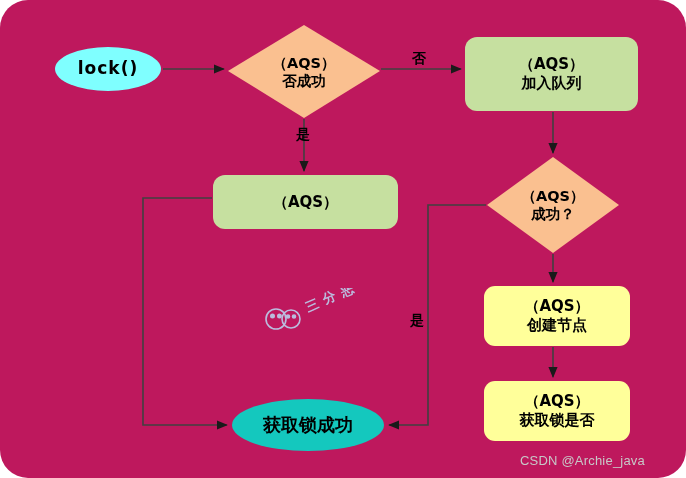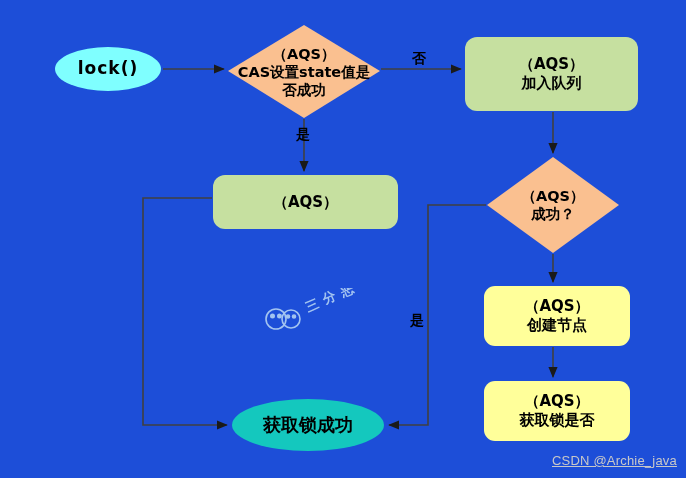--- a/index.html
+++ b/index.html
@@ -4,23 +4,24 @@
 <style>
   html, body {
     margin: 0;
     padding: 0;
     background: #ffffff;
   }
   #canvas {
     position: relative;
     width: 686px;
     height: 478px;
-    background: #1d4ed8;
+    background: #be185d;
     overflow: hidden;
     font-family: "DejaVu Sans", "Liberation Sans", sans-serif;
+    border-radius: 28px;
   }
   #flow-svg {
     position: absolute;
     left: 0;
     top: 0;
     width: 686px;
     height: 478px;
   }
   .node-label {
     position: absolute;
@@ -66,28 +67,27 @@
     position: absolute;
     left: 258px;
     top: 288px;
     width: 112px;
     height: 46px;
     pointer-events: none;
     opacity: 0.85;
   }
   .credit {
     position: absolute;
-    left: 552px;
+    left: 520px;
     top: 453px;
     font-size: 13px;
     color: #c8c8c8;
     font-family: "Liberation Sans", sans-serif;
     letter-spacing: 0.2px;
     white-space: nowrap;
-    text-decoration: underline;
   }
 </style>
 </head>
 <body>
 
 <div id="canvas">
 
   <svg id="flow-svg" viewBox="0 0 686 478">
     <defs>
       <marker id="arrow" viewBox="0 0 10 10" refX="9.2" refY="5" markerWidth="7" markerHeight="7" orient="auto-start-reverse">
@@ -127,21 +127,20 @@
 
     <polyline points="212,198 143,198 143,425 227,425" fill="none" stroke="#404040" stroke-width="1.6" marker-end="url(#arrow)"></polyline>
   </svg>
 
   <div class="node-label t-lock">
     <span class="ln">lock()</span>
   </div>
 
   <div class="node-label d-cas">
     <span class="ln">（AQS）</span>
-    <span class="ln">CAS设置state值是</span>
     <span class="ln">否成功</span>
   </div>
 
   <div class="node-label p-try">
     <span class="ln">（AQS）</span>
     <span class="ln">加入队列</span>
   </div>
 
   <div class="node-label p-setth">
     <span class="ln">（AQS）</span>

